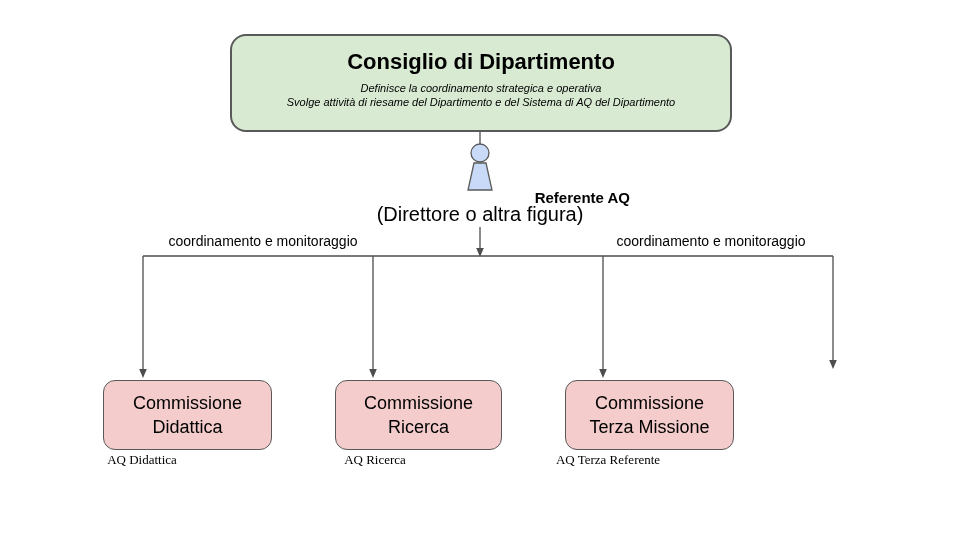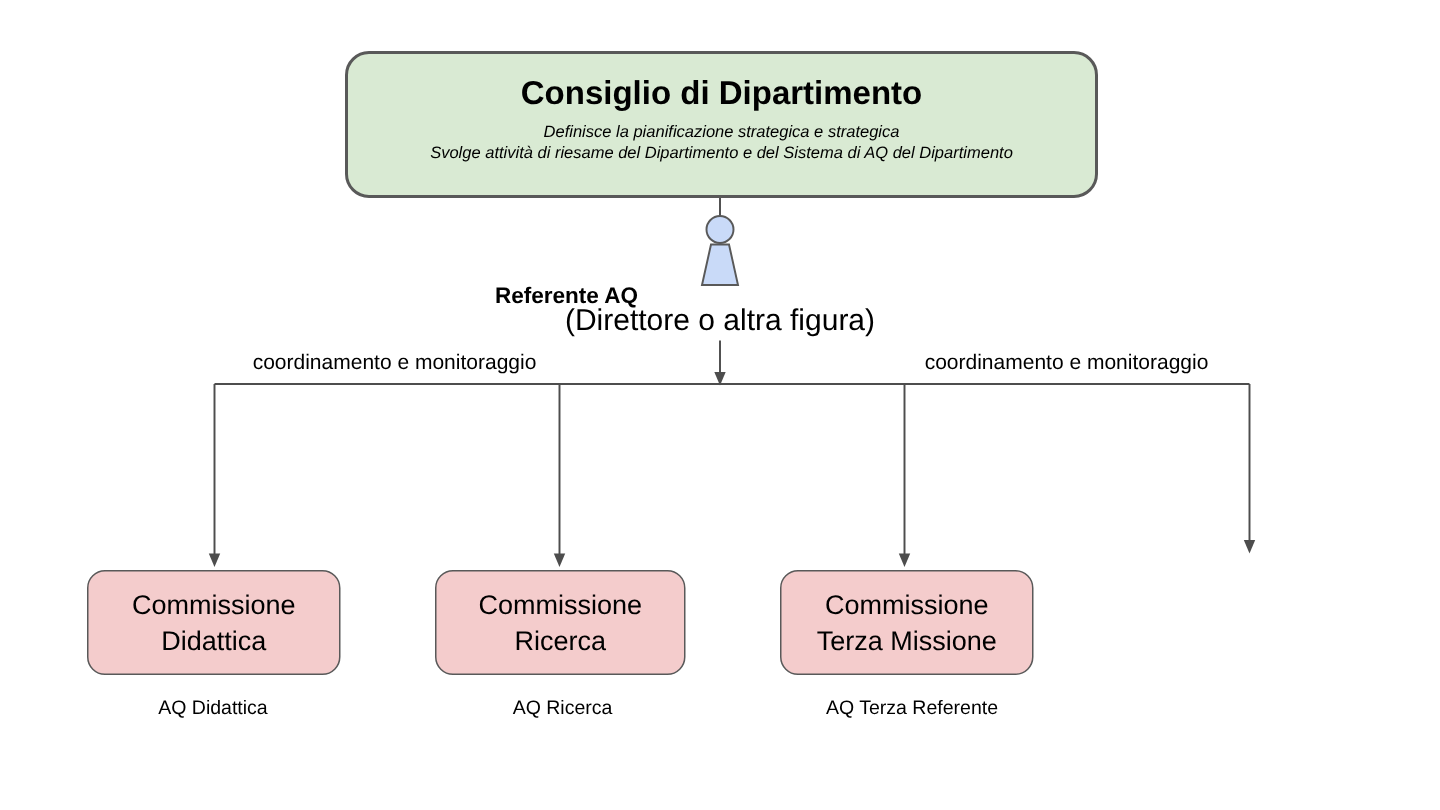--- a/index.html
+++ b/index.html
@@ -14,34 +14,34 @@
   .actor-shape { fill:var(--actor-fill,#c9daf8); stroke:var(--border,#595959); stroke-width:1.3; }
 
   .root-box {
     left:230px; top:34px; width:502px; height:98px; box-sizing:border-box;
     background:var(--root-fill,#d9ead3); border:2px solid var(--border,#595959);
     border-radius:16px; text-align:center;
   }
   .root-title { margin-top:13px; font-size:22px; font-weight:bold; line-height:26px; }
   .root-subtitle { margin-top:7px; font-size:11px; font-style:italic; line-height:13.5px; }
 
-  .referente-name { left:330px; top:190px; width:300px; text-align:left; font-size:15px; font-weight:bold; line-height:16px; }
+  .referente-name { left:330px; top:190px; width:300px; text-align:right; font-size:15px; font-weight:bold; line-height:16px; }
   .referente-role { left:330px; top:206px; width:300px; text-align:center; font-size:20px; line-height:17px; }
 
   .connector-label { top:235px; width:200px; text-align:center; font-size:14px; line-height:13px; }
   .connector-label.left  { left:163px; }
   .connector-label.right { left:611px; }
 
   .commission {
     box-sizing:border-box; background:var(--commission-fill,#f4cccc);
     border:1.5px solid var(--border,#595959); border-radius:12px;
     display:flex; align-items:center; justify-content:center;
-    text-align:center; font-size:18px; line-height:24px; white-space:pre-line;
+    text-align:center; font-size:18px; line-height:24px; white-space:pre-line;margin-left:45px;
   }
-  .aq-label { top:464px; text-align:center; font-size:13px; line-height:15px; }
+  .aq-label { top:452px; text-align:center; font-size:13px; line-height:15px;font-family:Liberation Serif, serif; }
 </style>
 </head>
 <body>
 
 <div class="canvas">
 
   <svg class="connector-layer" viewBox="0 0 960 540">
 
     <line class="cline" x1="480" y1="131" x2="480" y2="145"></line>
 
@@ -61,21 +61,21 @@
     <polygon class="chead" points="373,378 369.2,369 376.8,369"></polygon>
     <line class="cline" x1="603" y1="256" x2="603" y2="370"></line>
     <polygon class="chead" points="603,378 599.2,369 606.8,369"></polygon>
     <line class="cline" x1="833" y1="256" x2="833" y2="361"></line>
     <polygon class="chead" points="833,369 829.2,360 836.8,360"></polygon>
   </svg>
 
   <div class="abs root-box">
     <div class="root-title">Consiglio di Dipartimento</div>
     <div class="root-subtitle">
-      <div>Definisce la pianificazione strategica e strategica</div>
+      <div>Definisce la coordinamento strategica e operativa</div>
       <div>Svolge attività di riesame del Dipartimento e del Sistema di AQ del Dipartimento</div>
     </div>
   </div>
 
   <div class="abs referente-name">Referente AQ</div>
   <div class="abs referente-role">(Direttore o altra figura)</div>
 
   <div class="abs connector-label left">coordinamento e monitoraggio</div>
   <div class="abs connector-label right">coordinamento e monitoraggio</div>
 

